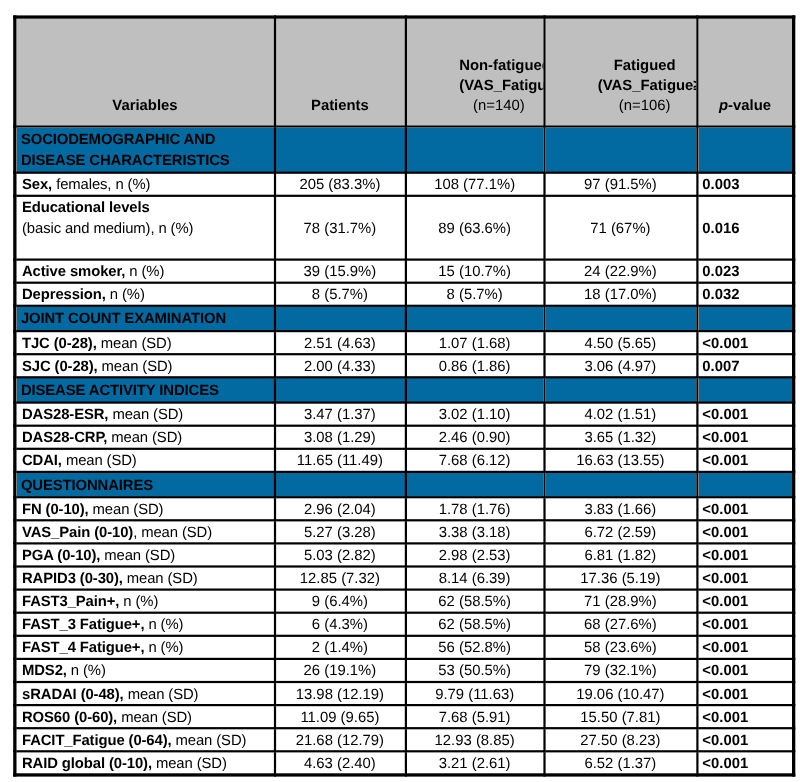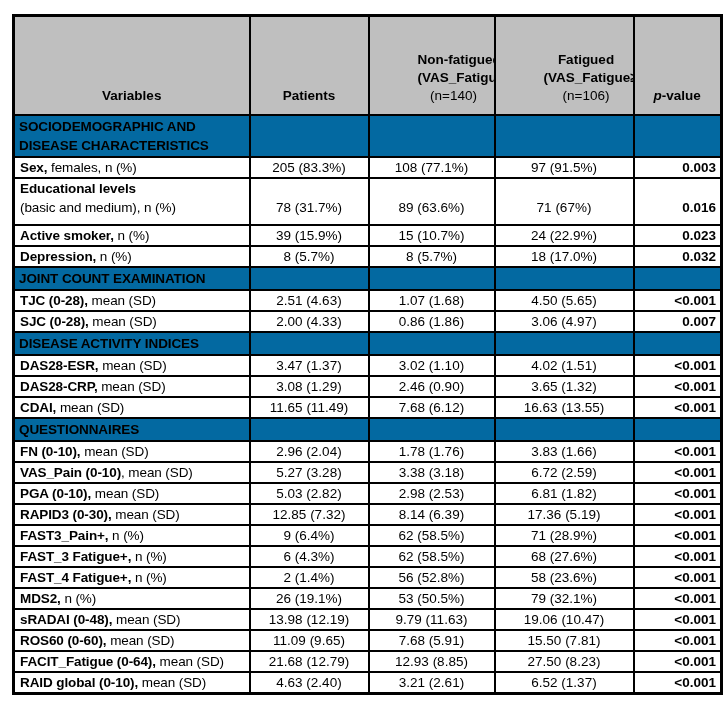--- a/index.html
+++ b/index.html
@@ -49,23 +49,23 @@
   tr.section td.label { text-align: left; white-space: normal; line-height: 19px; padding: 1px 4px; }
 
   td.label {
     text-align: left;
     white-space: nowrap;
     letter-spacing: -0.1px;
     padding-left: 5px;
   }
   td.label .b { font-weight: bold; }
   td.val { text-align: center; }
-  td.pval { text-align: right; font-weight: bold; }
-
-  tr.h-two td { vertical-align: bottom; padding-bottom: 7px; margin-top: 18px; }
+  td.pval { text-align: left; font-weight: bold; }
+
+  tr.h-two td { vertical-align: bottom; padding-bottom: 18px; margin-top: 18px; }
   tr.h-two td.label { white-space: normal; }
   tr.h-two td.label .b, tr.h-two td.label .r { display: block; }
 </style>
 </head>
 <body>
 
 <div class="sheet">
   <table class="stats">
     <colgroup>
       <col style="width:236px">

